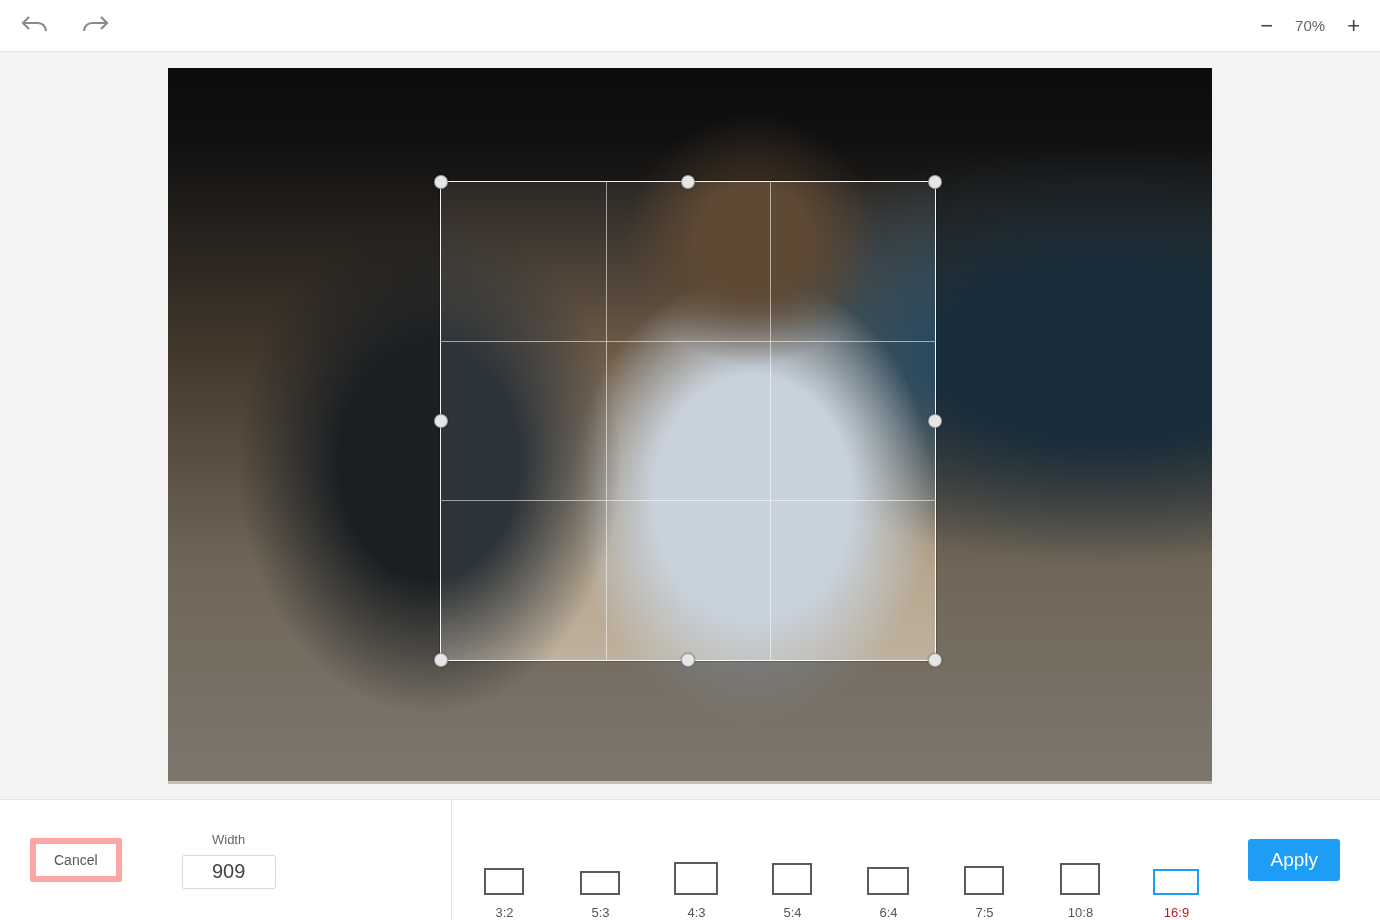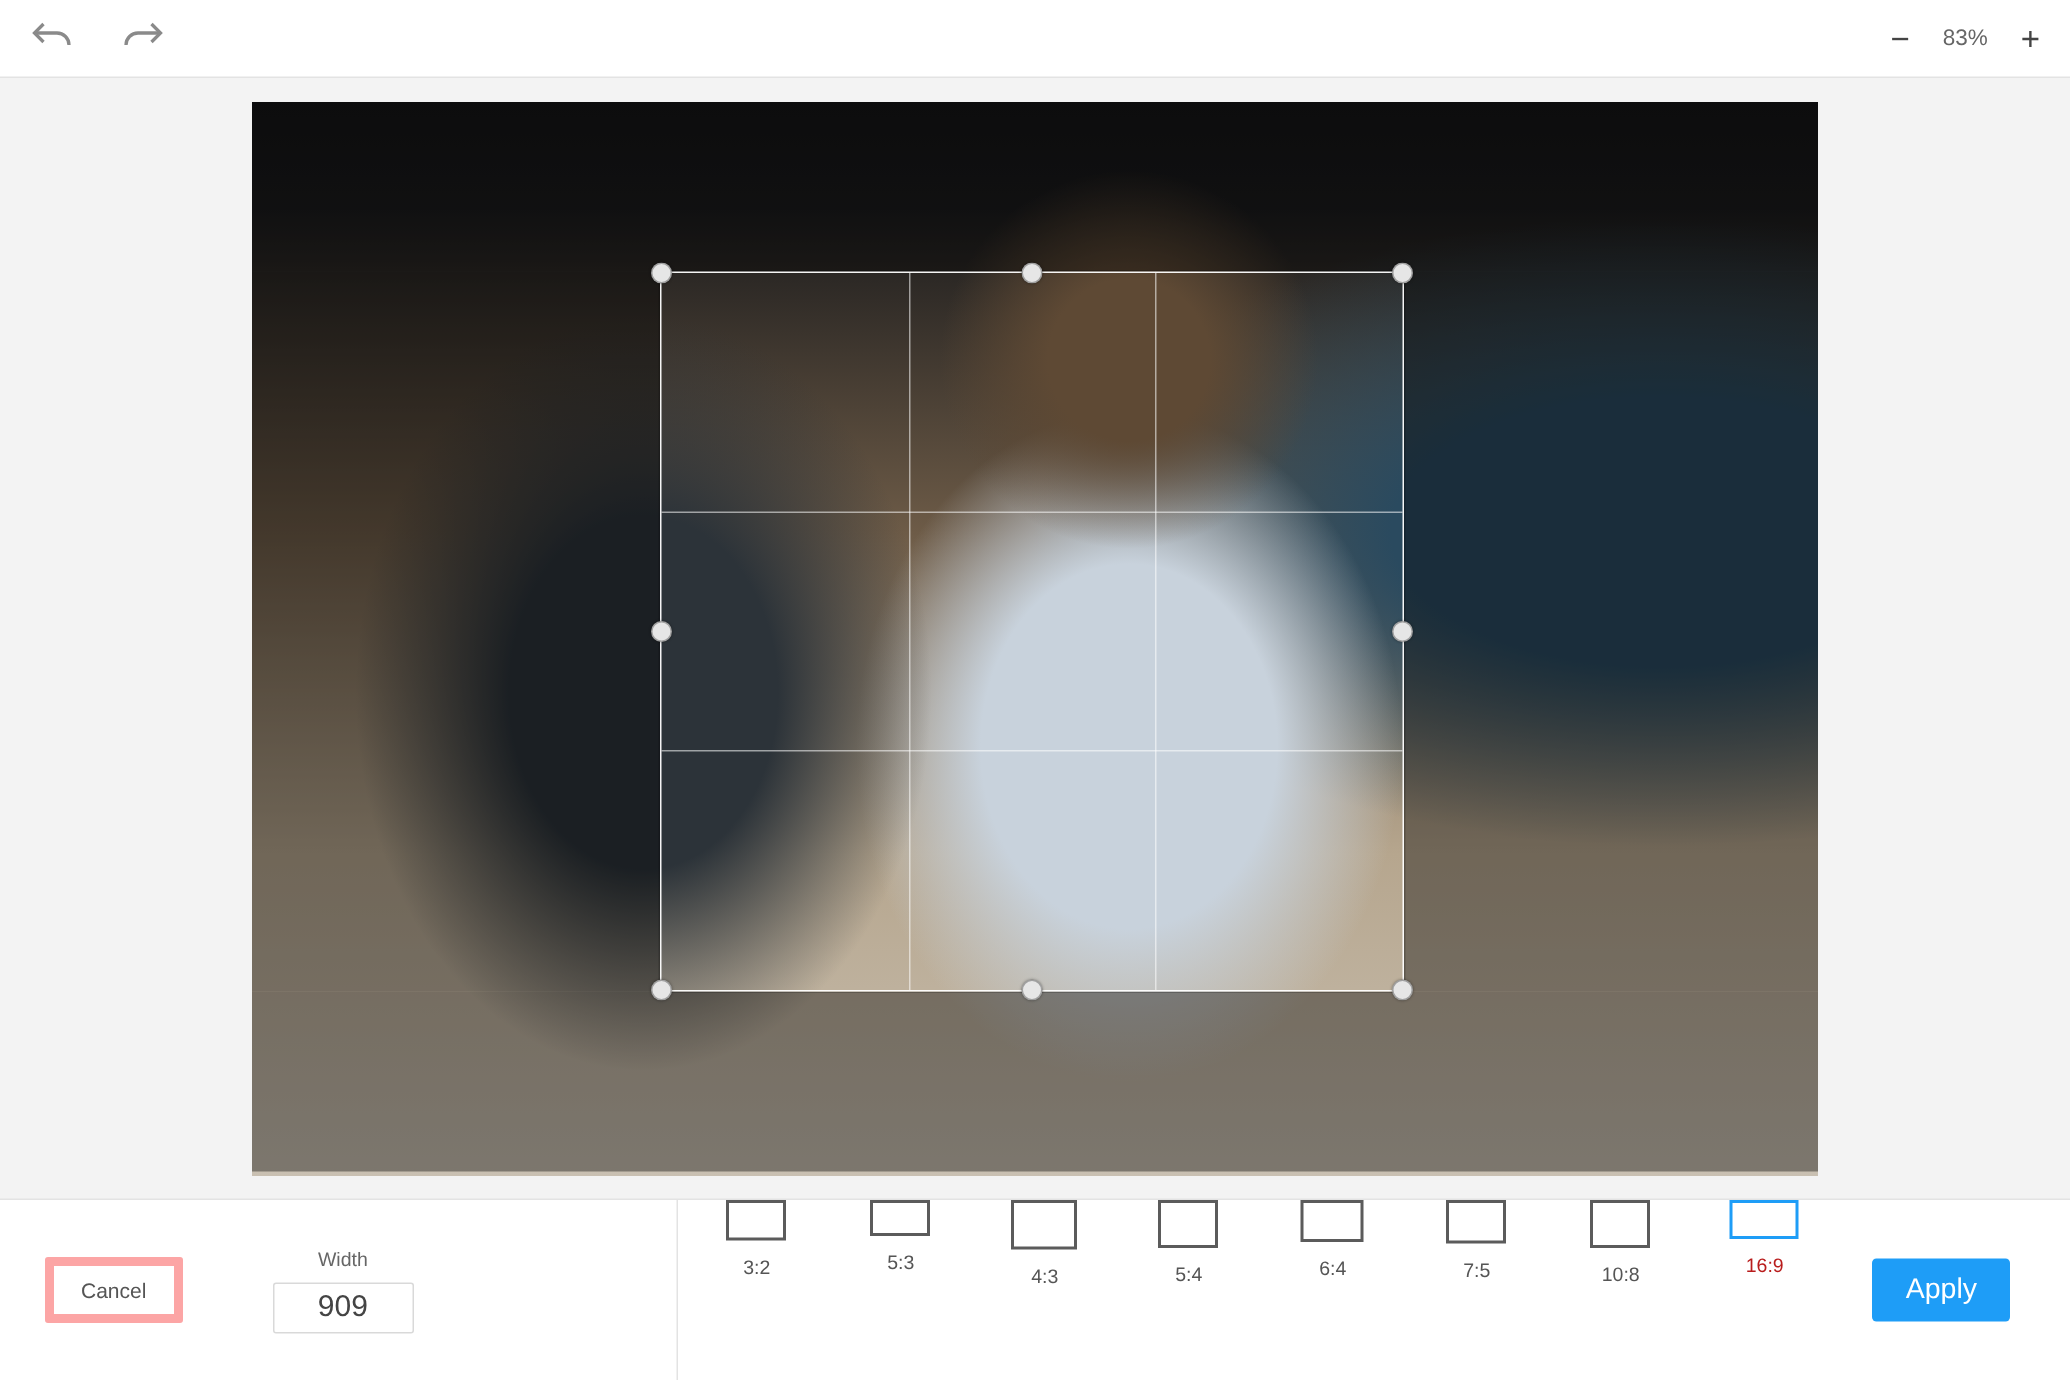--- a/index.html
+++ b/index.html
@@ -86,21 +86,21 @@
     font-size:14px; padding:8px 18px; border-radius:2px; cursor:pointer;
   }
   .dim-inputs{ display:flex; gap:6px; }
   .dim-field{ display:flex; flex-direction:column; align-items:center; gap:8px;}
   .dim-field label{ font-size:13px; color:#666;}
   .dim-field input{
     width:94px; height:34px; border:1px solid #d9d9d9; border-radius:2px;
     text-align:center; font-size:20px; color:#444;
   }
   .ratios{
-    flex:1; display:flex; align-items:flex-start; gap:32px;
+    flex:1; display:flex; align-items:flex-end; gap:32px;
     padding:0 20px;
   }
   .ratio{
     display:flex; flex-direction:column; align-items:center; gap:10px;
     cursor:pointer; font-size:13px; color:#555;
     width:64px;
   }
   .ratio .box{
     border:2px solid #5b5b5b;
     background:#fff;
@@ -135,21 +135,21 @@
     </span>
     <span>
       <svg width="30" height="22" viewBox="0 0 30 22" fill="none" stroke-width="2.2">
         <path d="M21 4 L27 10 L21 16"></path>
         <path d="M27 10 H12 a8 8 0 0 0 -8 8"></path>
       </svg>
     </span>
   </div>
   <div class="zoom">
     <span class="icon-btn">−</span>
-    <span>83%</span>
+    <span>70%</span>
     <span class="icon-btn">+</span>
   </div>
 </div>
 
 <div class="canvas-area">
   <div class="photo">
     <div class="dim top"></div>
     <div class="dim bottom"></div>
     <div class="dim left"></div>
     <div class="dim right"></div>

